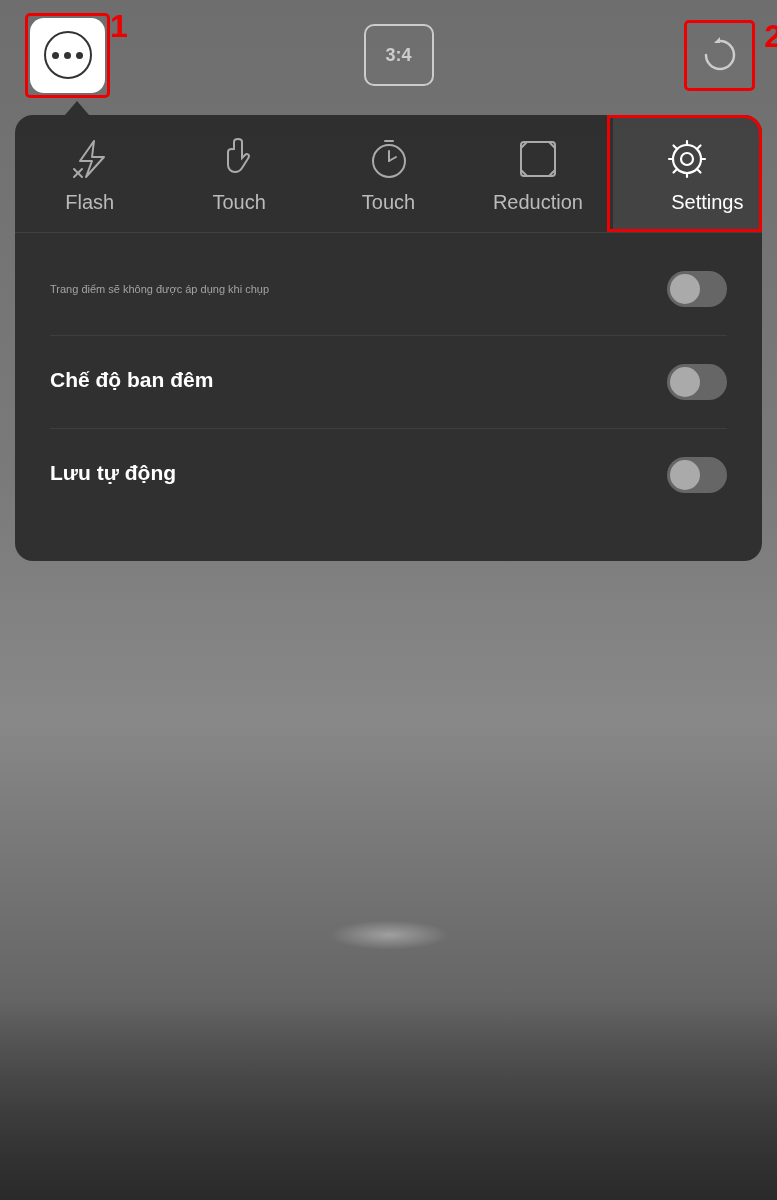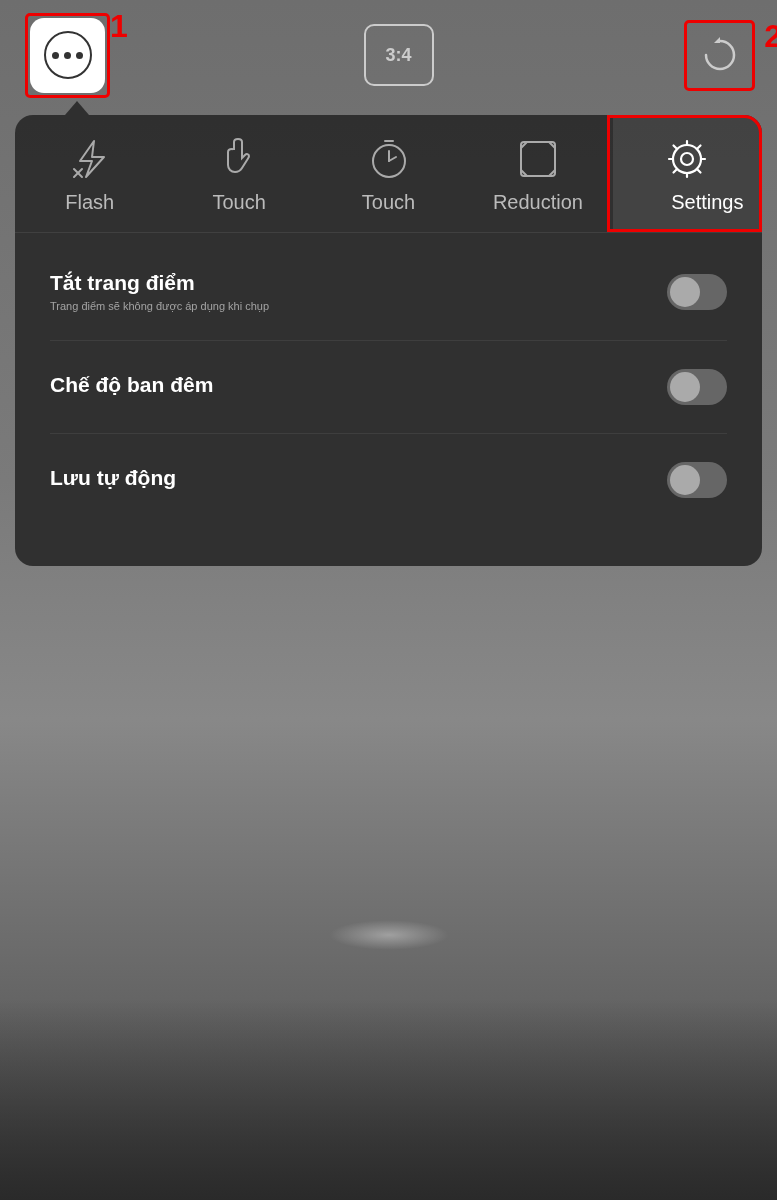--- a/index.html
+++ b/index.html
@@ -401,21 +401,20 @@
       <span class="toolbar-label" style="color:#fff;">Settings</span>
     </div>
 
     <div class="settings-red-box"></div>
   </div>
 
   <div class="settings-section">
 
     <div class="setting-row">
       <div class="setting-info">
-        <div class="setting-title">Tắt trang điểm</div>
         <div class="setting-desc">Trang điểm sẽ không được áp dụng khi chụp</div>
       </div>
       <div class="toggle">
         <div class="toggle-knob"></div>
       </div>
     </div>
 
     <div class="setting-row">
       <div class="setting-info">
         <div class="setting-title">Chế độ ban đêm</div>

